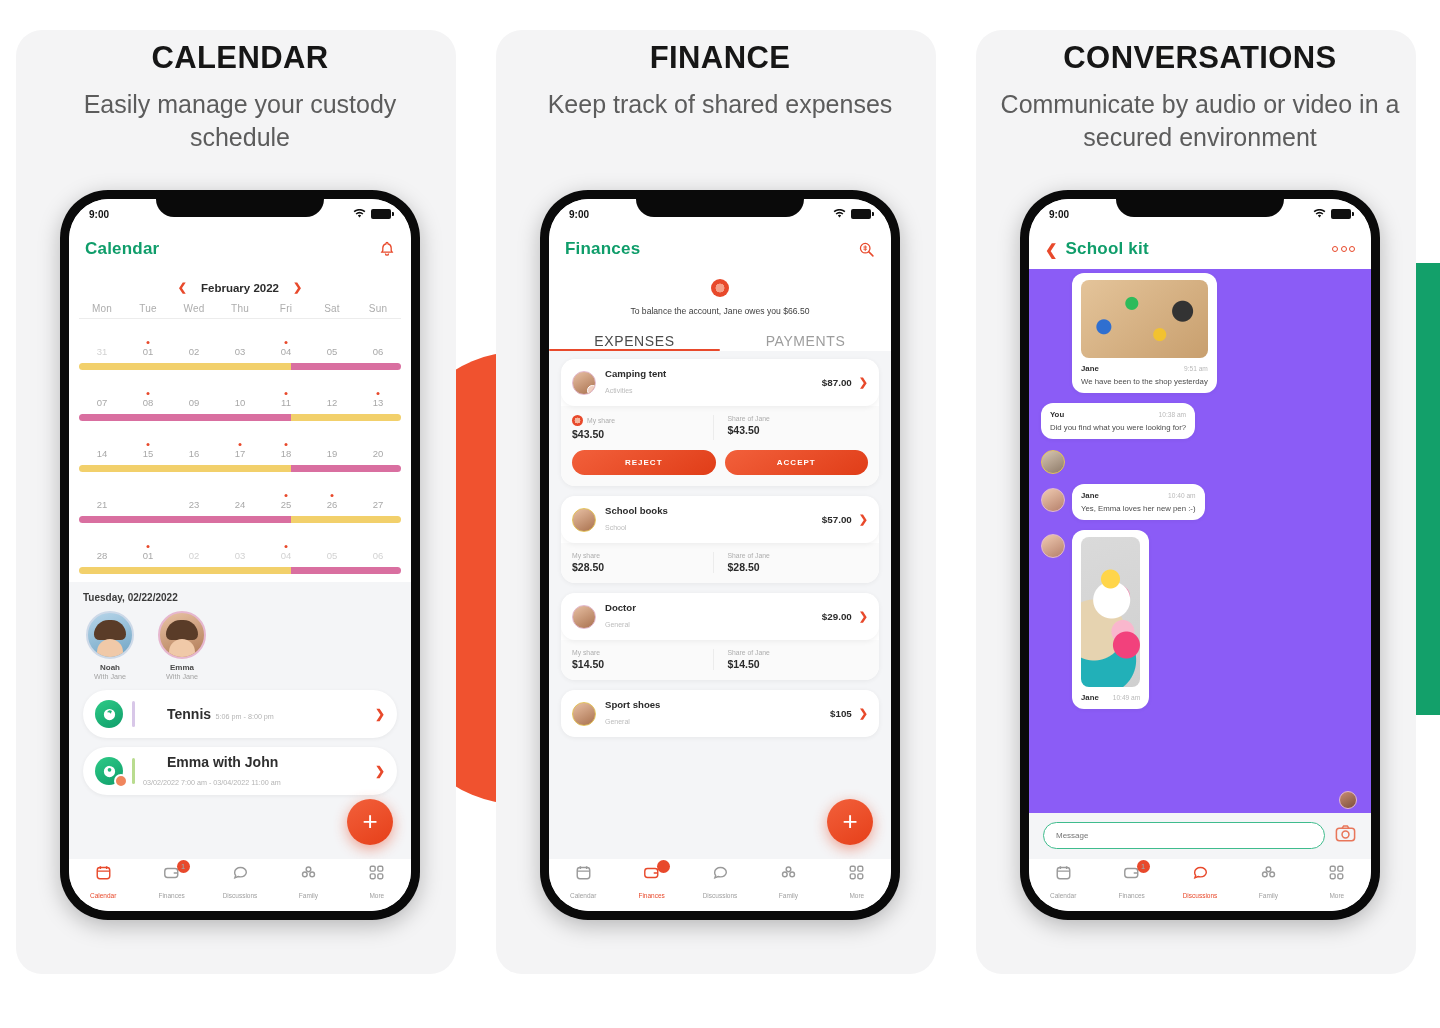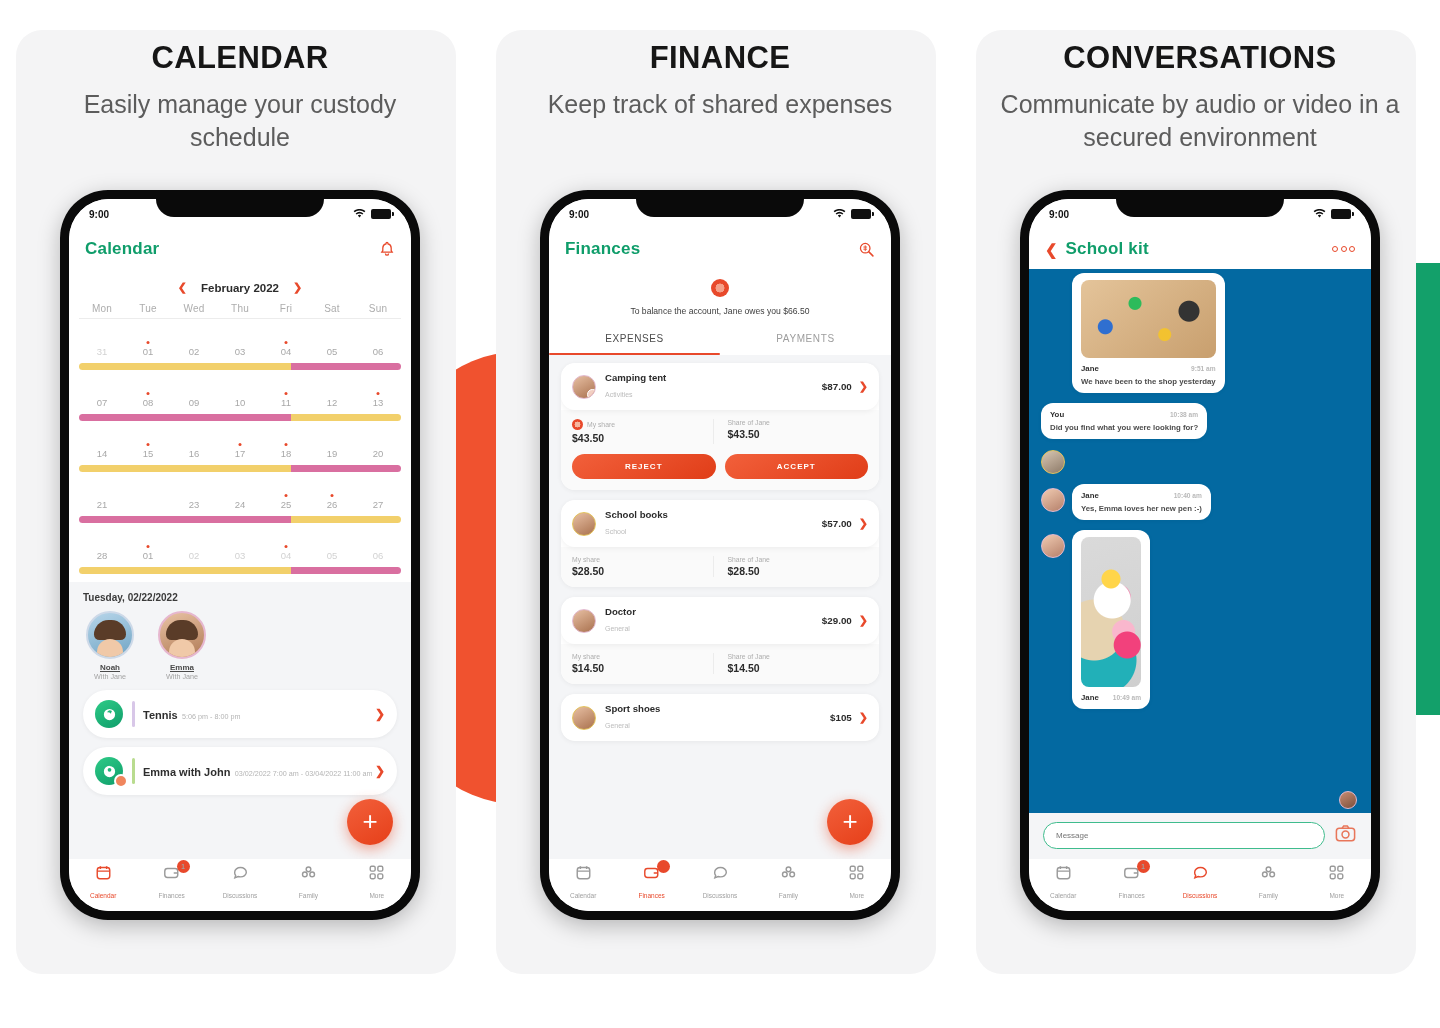--- a/index.html
+++ b/index.html
@@ -128,42 +128,42 @@
   .kidav.noah{ background:linear-gradient(160deg,#b8d6ea,#6fa4c4); border-color:#cdd9e8;}
   .kidav.emma{ background:linear-gradient(160deg,#e9c3a5,#b07a55); }
   .kidav .face{
     position:absolute; left:50%; top:58%; transform:translateX(-50%);
     width:26px; height:26px; border-radius:50%; background:#f0c9a8;
   }
   .kidav .hair{
     position:absolute; left:50%; top:16%; transform:translateX(-50%);
     width:32px; height:20px; border-radius:16px 16px 6px 6px; background:#5a3c28;
   }
-  .kidname{ font-size:8px; color:#4a4a4a; font-weight:bold;text-decoration:underline; }
+  .kidname{ font-size:8px; color:#4a4a4a; font-weight:bold; }
   .kidsub{ font-size:7.2px; color:#a3a3a3; }
 
   .evt{
     margin:9px 14px 0; background:#fff; border-radius:26px;
     height:48px; display:flex; align-items:center; padding:0 12px;
     box-shadow:0 1px 4px rgba(0,0,0,.06);
   }
   .evticon{
     width:28px;height:28px;border-radius:50%;
     background:linear-gradient(150deg,#2ecb87,#0f9d6a);
     display:flex;align-items:center;justify-content:center; position:relative;
     flex:0 0 28px;
   }
   .evticon svg{ width:15px;height:15px;fill:#fff; }
   .evticon .sub{
     position:absolute; right:-5px; bottom:-3px; width:14px;height:14px;
     border-radius:50%; background:#f0865d; border:2px solid #fff;
   }
   .evtbar{ width:3px; height:26px; border-radius:2px; margin:0 8px 0 9px; }
   .evttxt{ flex:1; min-width:0; }
-  .evttitle{ font-size:11px; font-weight:bold; color:#2e2e2e; }
+  .evttitle{ font-size:14px; font-weight:bold; color:#2e2e2e;margin-left:24px; }
   .evtsub{ font-size:7.2px; color:#b4b4b4; margin-top:2px;
            white-space:nowrap; overflow:hidden; text-overflow:clip; }
   .evtchev{ color:#e8492b; font-size:12px; font-weight:bold; }
 
   
   .fab{
     position:absolute; right:18px; bottom:14px; width:46px;height:46px;
     border-radius:50%; background:linear-gradient(150deg,#f2603b,#e63f19);
     color:#fff; font-size:26px; font-weight:300; line-height:44px; text-align:center;
     box-shadow:0 4px 14px rgba(230,63,25,.45); z-index:20;
@@ -197,22 +197,22 @@
     padding:10px 14px 9px;
     flex-direction:column;
   }
   .coin{
     width:18px;height:18px;border-radius:50%;flex:0 0 18px;
     background:radial-gradient(circle at 50% 50%, #f5a089 0 35%, #e8492b 36% 100%);
   }
   .balance p{ font-size:8.6px; color:#3d3d3d; }
   .ftabs{ background:#fff; display:flex; position:relative; }
   .ftab{
-    flex:1; text-align:center; padding:8px 0 11px;
-    font-size:10px; letter-spacing:.6px; color:#9d9d9d;
+    flex:1; text-align:center; padding:8px 0 2px;
+    font-size:14px; letter-spacing:.6px; color:#9d9d9d;
   }
   .ftab.active{ color:#4b4b4b; }
   .ftab.active::after{
     content:''; position:absolute; bottom:0; left:0; width:50%;
     height:2px; background:#e8492b; border-radius:2px;
   }
   .fscroll{ padding:8px 12px 0; }
   .expense{
     background:#fff; border-radius:14px; margin-bottom:10px;
     box-shadow:0 1px 5px rgba(0,0,0,.06); overflow:hidden;
@@ -246,21 +246,21 @@
   }
   .actions{ display:flex; gap:9px; padding:0 11px 11px; background:#fafafa; }
   .btn{
     flex:1; height:25px; border-radius:14px; border:0; cursor:pointer;
     background:linear-gradient(150deg,#f2603b,#e03d18);
     color:#fff; font-size:8px; font-weight:bold; letter-spacing:1px;
     font-family:"Liberation Sans", sans-serif;
   }
 
   
-  .chat{ padding:4px 12px 0; background:#0369a1; height:100%; position:relative;font-weight:bold;}
+  .chat{ padding:4px 12px 0; background:#8b5cf6; height:100%; position:relative;}
   .msgrow{ display:flex; gap:7px; margin-bottom:10px; align-items:flex-start; }
   .msgrow.me{ justify-content:flex-end;flex-direction:column; }
   .avt{
     width:24px;height:24px;border-radius:50%;flex:0 0 24px; margin-top:4px;
     border:1.6px solid #e2b9cf; background:linear-gradient(150deg,#f0cbb2,#b5806a);
   }
   .avt.gold{ border-color:#e3c35c; background:linear-gradient(150deg,#d8c7b4,#8d7a68); }
   .bub{
     background:#fff; border-radius:12px; padding:7px 9px;
     box-shadow:0 1px 4px rgba(0,0,0,.05); max-width:205px;

